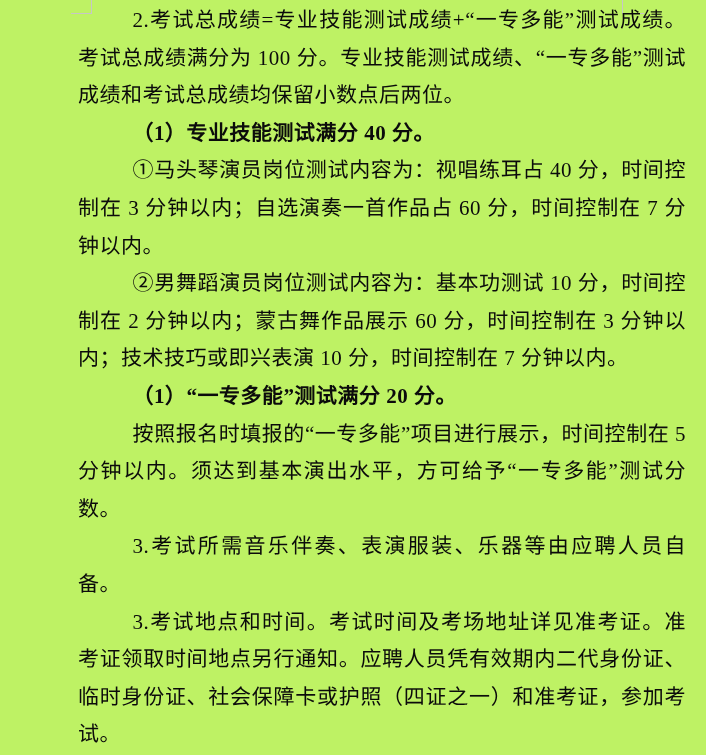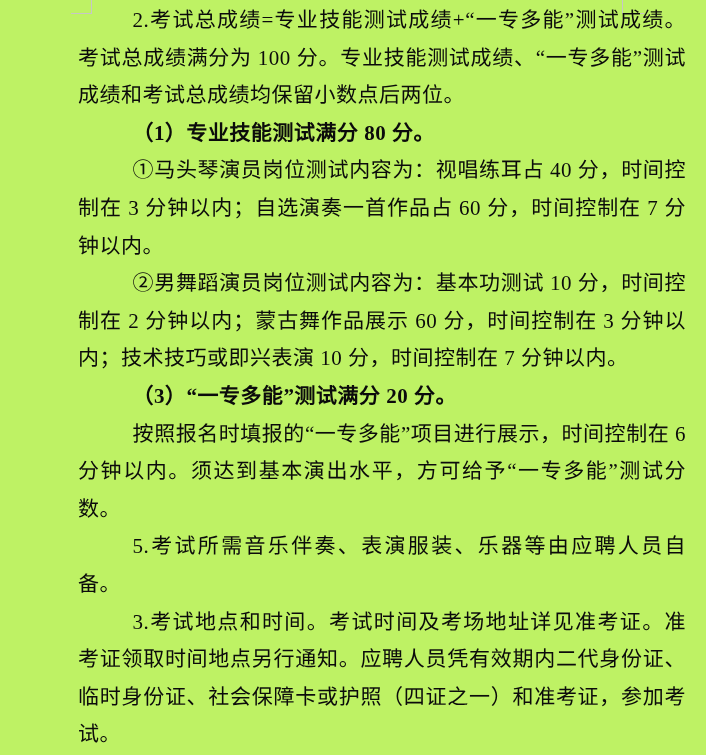--- a/index.html
+++ b/index.html
@@ -58,23 +58,23 @@
 </head>
 <body>
 
 <div class="page">
 
   <div class="crop-mark left"></div>
   <div class="crop-mark right"></div>
 
   <div class="textblock">
     <p>2.考试总成绩=专业技能测试成绩+“一专多能”测试成绩。考试总成绩满分为 100 分。专业技能测试成绩、“一专多能”测试成绩和考试总成绩均保留小数点后两位。</p>
-    <p class="bold">（1）专业技能测试满分 80 分。</p>
+    <p class="bold">（1）专业技能测试满分 40 分。</p>
     <p>①马头琴演员岗位测试内容为：视唱练耳占 40 分，时间控制在 3 分钟以内；自选演奏一首作品占 60 分，时间控制在 7 分钟以内。</p>
     <p>②男舞蹈演员岗位测试内容为：基本功测试 10 分，时间控制在 2 分钟以内；蒙古舞作品展示 60 分，时间控制在 3 分钟以内；技术技巧或即兴表演 10 分，时间控制在 7 分钟以内。</p>
-    <p class="bold">（3）“一专多能”测试满分 20 分。</p>
-    <p>按照报名时填报的“一专多能”项目进行展示，时间控制在 6 分钟以内。须达到基本演出水平，方可给予“一专多能”测试分数。</p>
-    <p>5.考试所需音乐伴奏、表演服装、乐器等由应聘人员自备。</p>
+    <p class="bold">（1）“一专多能”测试满分 20 分。</p>
+    <p>按照报名时填报的“一专多能”项目进行展示，时间控制在 5 分钟以内。须达到基本演出水平，方可给予“一专多能”测试分数。</p>
+    <p>3.考试所需音乐伴奏、表演服装、乐器等由应聘人员自备。</p>
     <p>3.考试地点和时间。考试时间及考场地址详见准考证。准考证领取时间地点另行通知。应聘人员凭有效期内二代身份证、临时身份证、社会保障卡或护照（四证之一）和准考证，参加考试。</p>
     <p>5.考试当天，抽签确定应聘人员考试顺序，抽签开始时仍未到达候考室的，剩余签号为该应聘人员顺序号。对未按规定时间参加考试人员，视为自动放弃。进入考场后应聘人员只能报顺序</p>
   </div>
 
 </div>
 
 </body></html>

